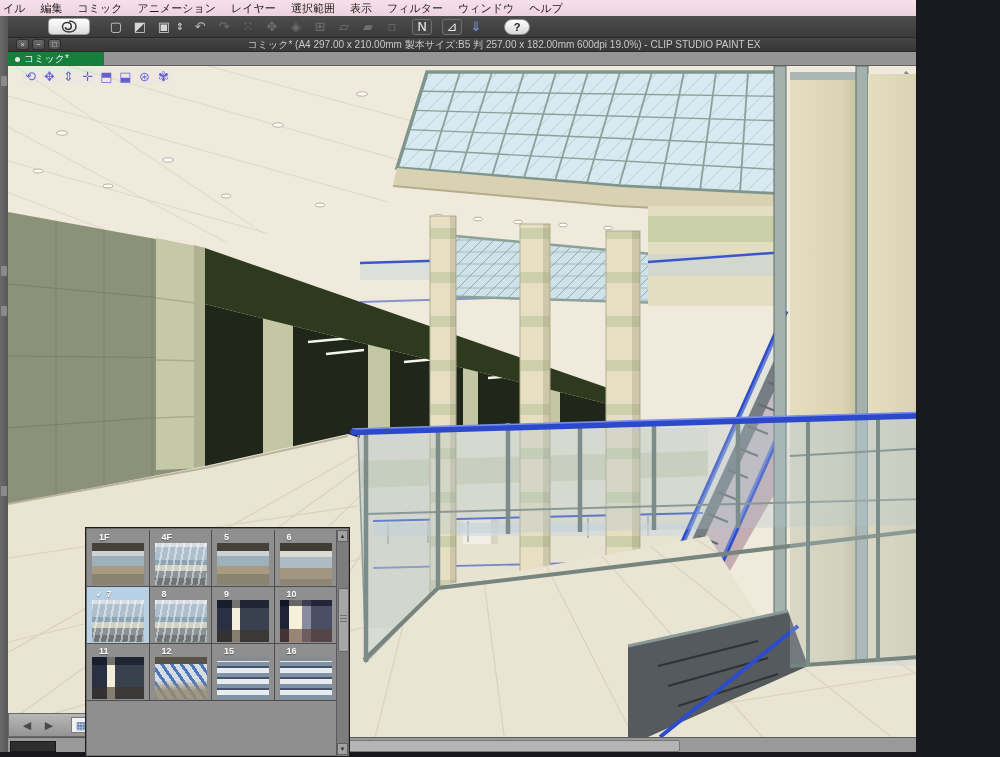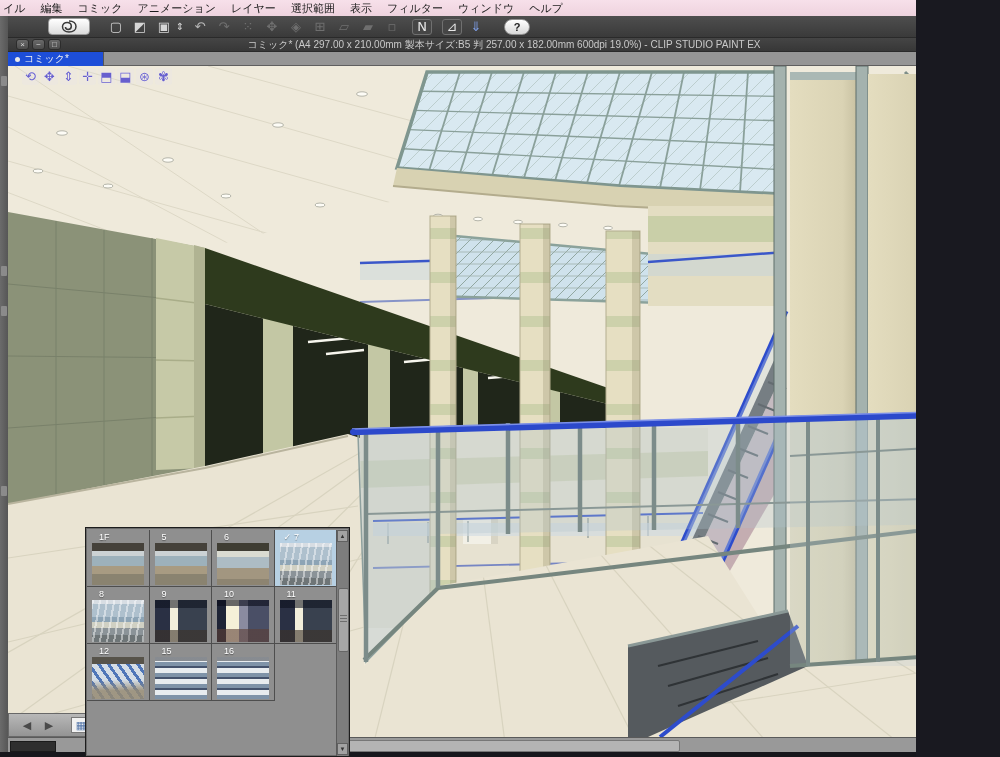--- a/index.html
+++ b/index.html
@@ -35,21 +35,21 @@
   
   .titlebar{position:absolute;left:8px;top:38px;width:992px;height:14px;
     background:linear-gradient(180deg,#454545,#373737);display:flex;align-items:center;border-bottom:1px solid #2a2a2a;box-sizing:border-box;}
   .winbtns{position:absolute;left:8px;top:1px;display:flex;gap:3px;}
   .winbtn{width:13px;height:11px;background:linear-gradient(180deg,#6a6a6a,#4c4c4c);
     border:1px solid #2c2c2c;border-radius:3px;color:#d8d8d8;font-size:8px;line-height:10px;
     text-align:center;padding:0;}
   .doc-title{width:100%;text-align:center;font-size:10px;color:#c9c9c9;white-space:nowrap;}
   
   .tabbar{position:absolute;left:8px;top:52px;width:976px;height:14px;background:#959595;border-bottom:1px solid #5f5f5f;box-sizing:border-box;}
-  .canvas-tab{position:absolute;left:0;top:0;height:14px;width:96px;background:#1d4ed8;
+  .canvas-tab{position:absolute;left:0;top:0;height:14px;width:96px;background:#15803d;
     border-right:1px solid #555;display:flex;align-items:center;gap:4px;padding-left:7px;box-sizing:border-box;}
   .tab-dot{width:5px;height:5px;border-radius:50%;background:#e9e9e9;}
   .canvas-tab span.lbl{font-size:10px;color:#f2f2f2;}
   .palette-menu-btn{position:absolute;left:969px;top:53px;width:17px;height:11px;background:#9e9e9e;
     border:1px solid #616161;font-size:7px;line-height:9px;color:#3a3a3a;text-align:center;padding:0;}
   
   .canvas{position:absolute;left:8px;top:66px;width:954px;height:671px;background:#efeadb;overflow:hidden;}
   .nav3d{position:absolute;left:14px;top:2px;display:flex;gap:2px;z-index:5;}
   .n3d{width:17px;height:17px;display:flex;align-items:center;justify-content:center;
     font-size:13px;color:#675fce;background:rgba(225,225,245,.18);border-radius:3px;
@@ -72,21 +72,21 @@
   .pn-grid{width:20px;height:16px;background:#f2f2f2;border:1px solid #7a7a7a;font-size:11px;
     line-height:15px;color:#5577aa;text-align:center;padding:0;margin-left:8px;}
   .desktop-strip{position:absolute;left:0;top:752px;width:1000px;height:5px;background:#17171c;}
   
   .panel{position:absolute;left:85px;top:527px;width:265px;height:230px;background:#8f8f8f;
     border:1px solid #1d1d1d;box-sizing:border-box;overflow:hidden;z-index:10;box-shadow:0 0 0 1px #6a6a6a inset;}
   .grid{position:absolute;left:1px;top:2px;width:250px;display:flex;flex-wrap:wrap;}
   .cell{width:62.5px;height:57px;box-sizing:border-box;border-right:1px solid #4e4e4e;
     border-bottom:1px solid #4e4e4e;position:relative;background:#8f8f8f;}
   .cell.selected{background:#b7d0e3;}
-  .cell-label{position:absolute;left:9px;top:2px;font-size:9px;font-weight:normal;color:#fff;
+  .cell-label{position:absolute;left:9px;top:2px;font-size:9px;font-weight:bold;color:#fff;
     text-shadow:0 1px 1px rgba(0,0,0,.4);display:flex;gap:3px;}
   .thumb-img{position:absolute;left:5px;top:13px;width:52px;height:42px;background:#777;}
   .panel-sb{position:absolute;right:1px;top:2px;width:12px;height:227px;background:#7d7d7d;border-left:1px solid #5a5a5a;box-sizing:border-box;}
   .psb-btn{position:absolute;left:0;width:11px;height:12px;background:#a2a2a2;border:1px solid #616161;
     font-size:6px;line-height:10px;text-align:center;color:#333;padding:0;box-sizing:border-box;}
   .psb-thumb{position:absolute;left:1px;top:58px;width:9px;height:62px;background:#a6a6a6;border:1px solid #666;border-radius:2px;}
   .psb-thumb i{display:block;height:1px;background:#6e6e6e;margin:2px 1px 0 1px;}
   .psb-thumb i:first-child{margin-top:26px;}
   
   .scene-corridor{background:
@@ -525,20 +525,27 @@
     <div class="cell">
           <div class="cell-label">
             <span class="check"></span>
             <span>1F</span>
           </div>
           <div class="thumb-img scene-corridor"></div>
         </div>
         <div class="cell">
           <div class="cell-label">
             <span class="check"></span>
+            <span>4F</span>
+          </div>
+          <div class="thumb-img scene-atrium"></div>
+        </div>
+        <div class="cell">
+          <div class="cell-label">
+            <span class="check"></span>
             <span>5</span>
           </div>
           <div class="thumb-img scene-corridor"></div>
         </div>
         <div class="cell">
           <div class="cell-label">
             <span class="check"></span>
             <span>6</span>
           </div>
           <div class="thumb-img scene-hall"></div>

